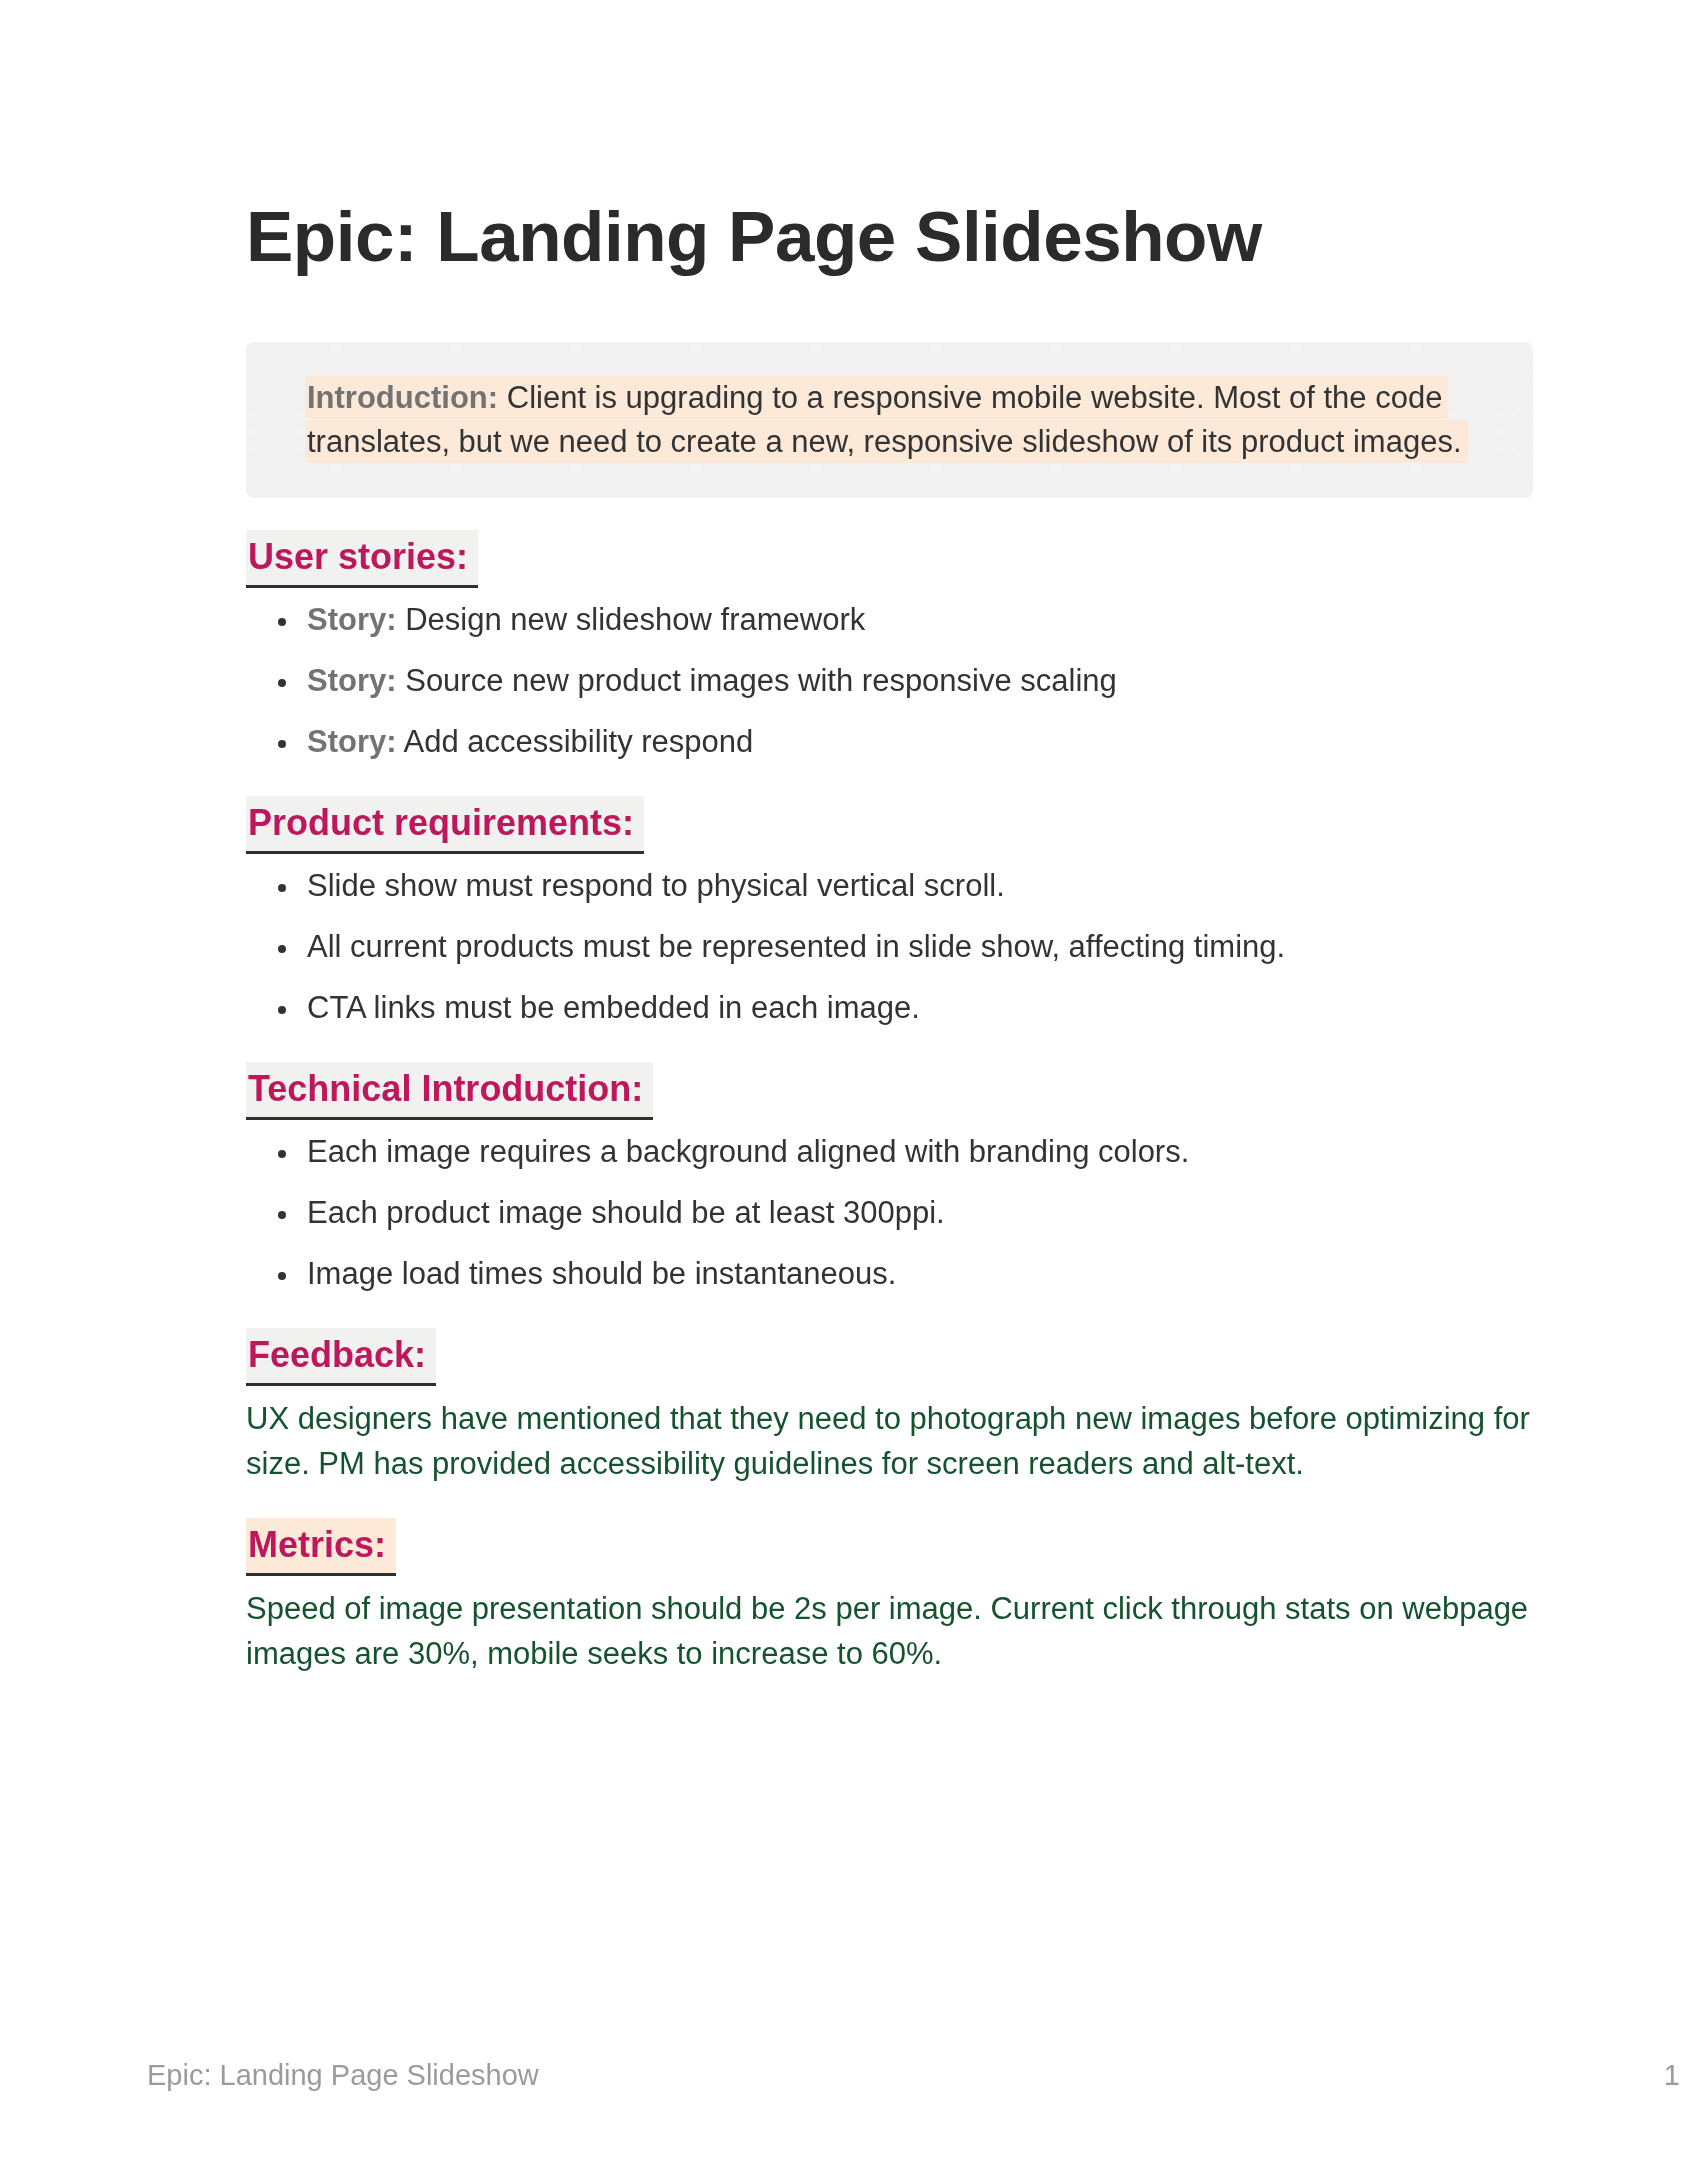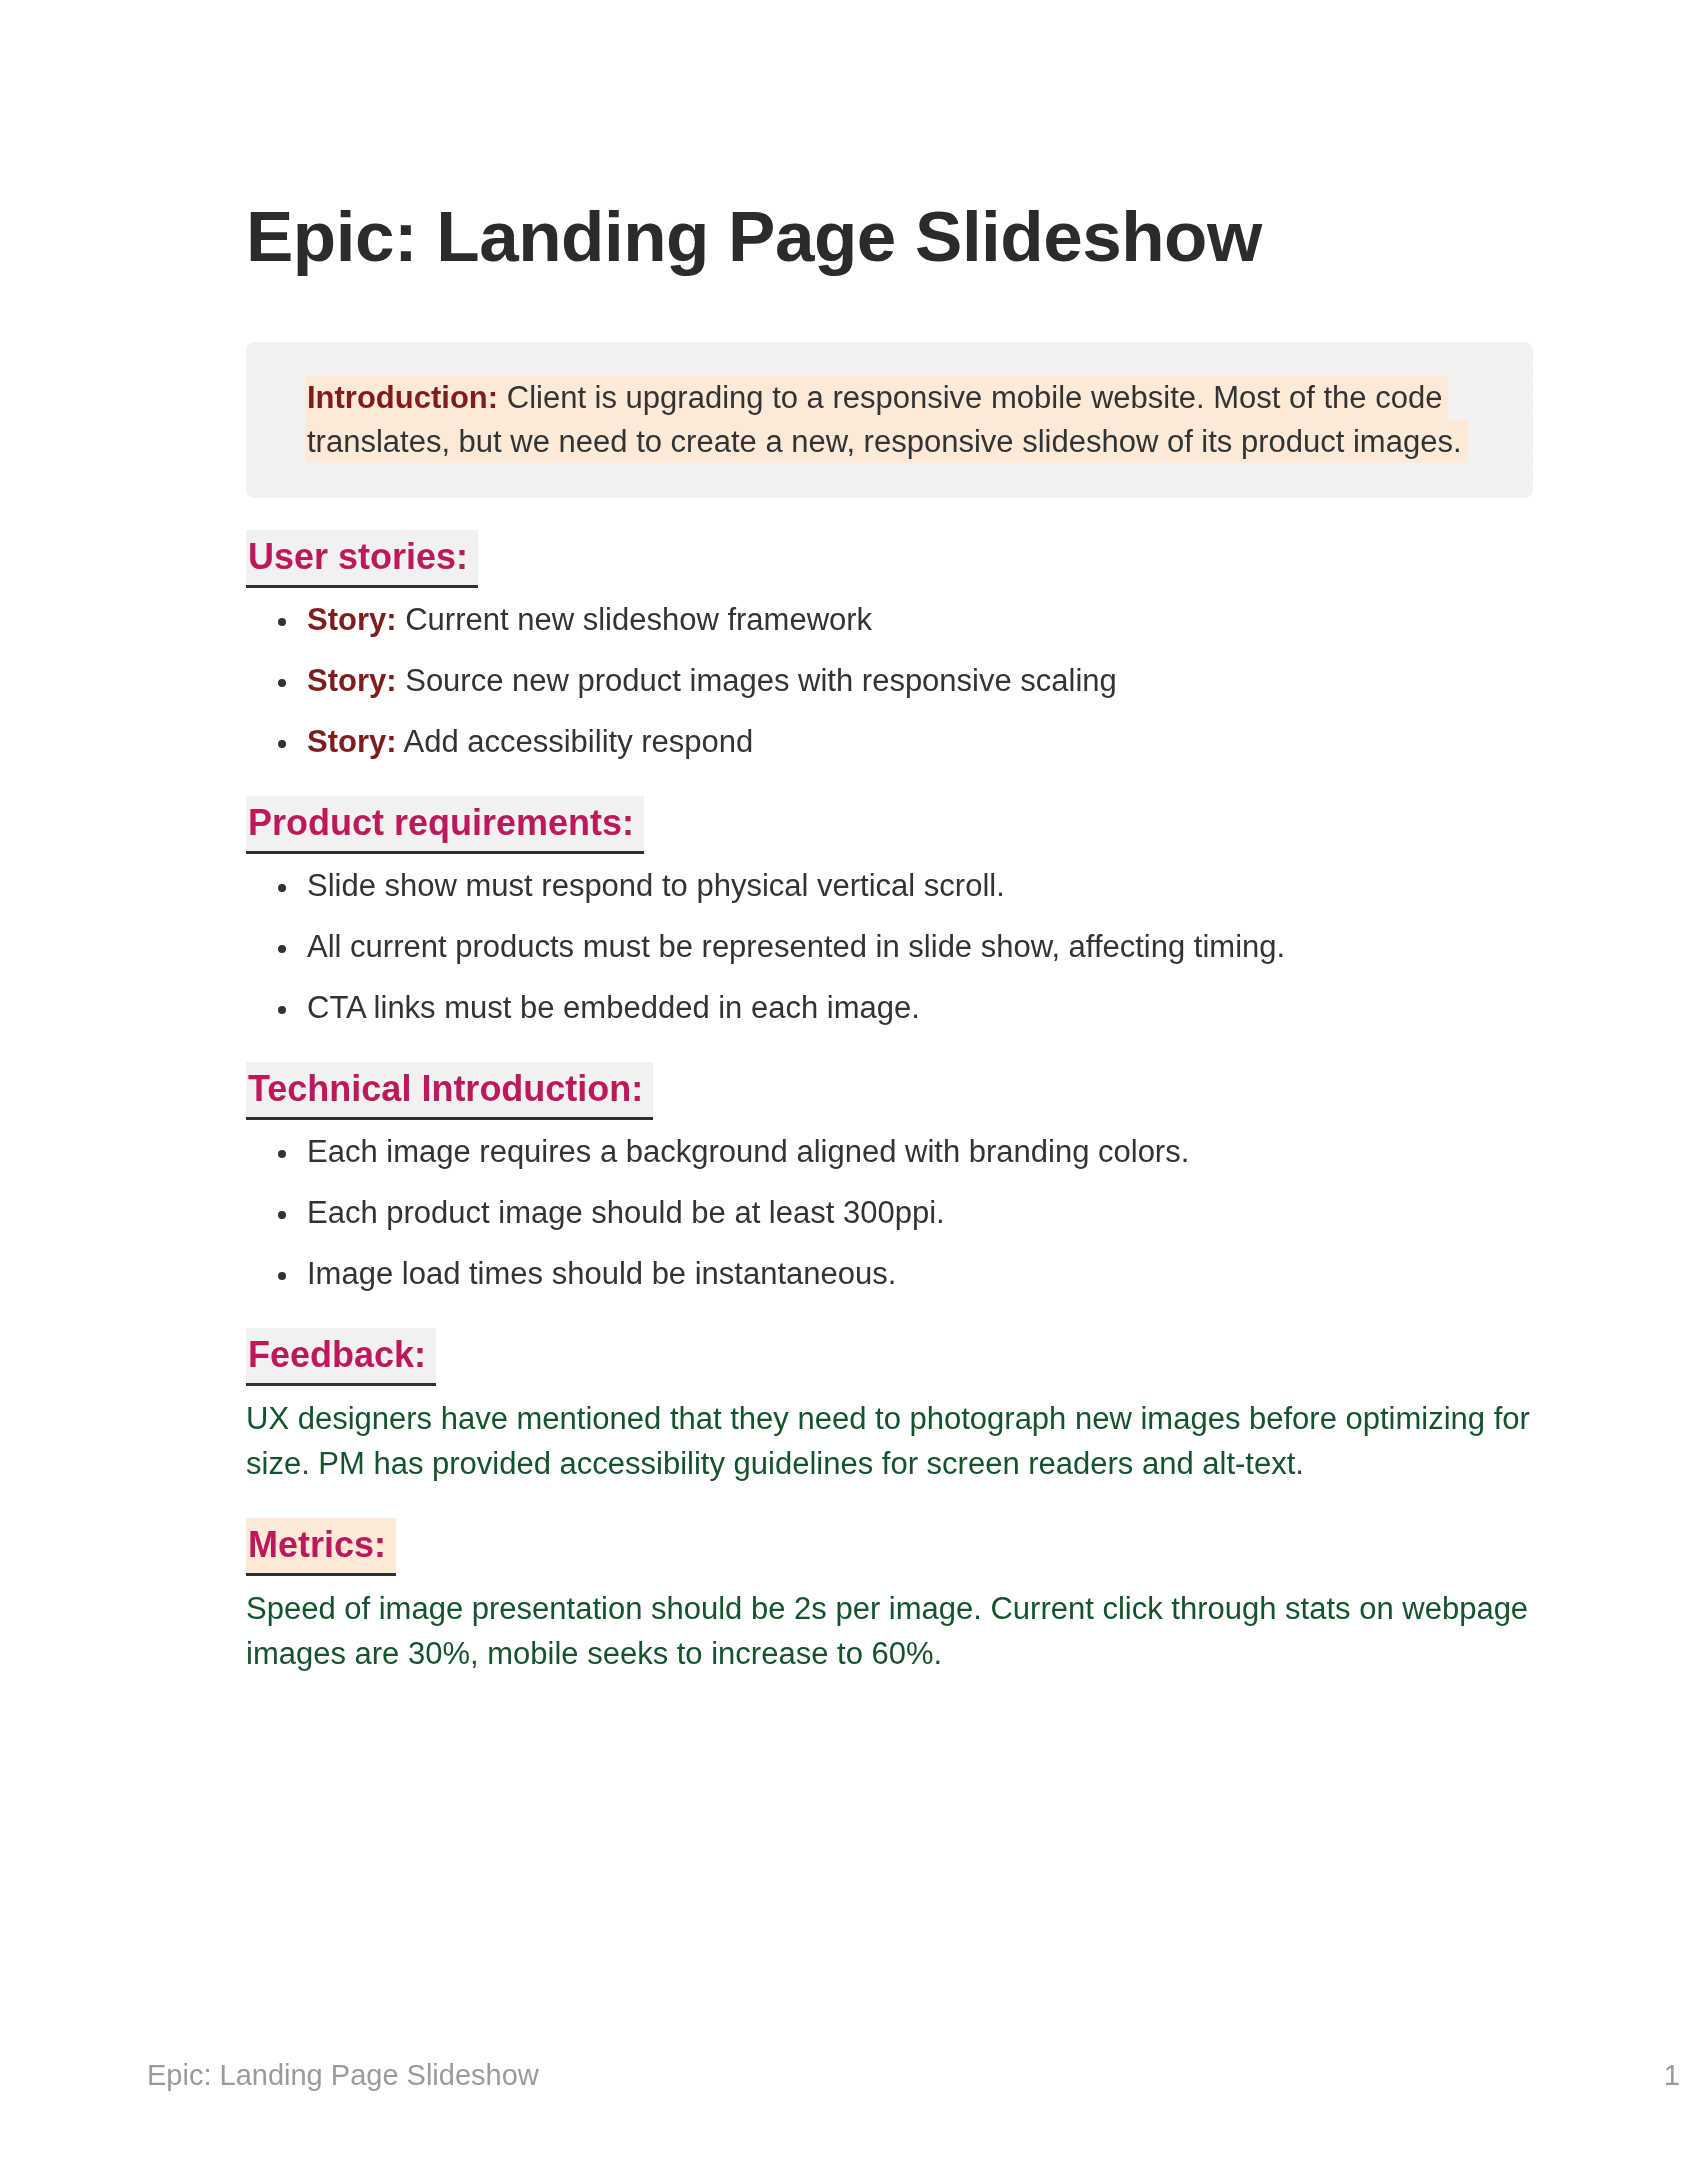--- a/index.html
+++ b/index.html
@@ -74,21 +74,21 @@
     color: #333333;
   }
   ul.doc-list li::marker { color: #333333; font-size: 26px; }
   p.sec-para {
     margin: 4px 0 0 0;
     font-size: 31px;
     line-height: 45px;
     color: #14532d;
     width: 1297px;
   }
-  b, strong { font-weight: bold; color: #7f1d1d; }
+  b, strong { font-weight: bold; color: #737373; }
   .footer {
     position: absolute;
     left: 99px; right: 51px; top: 2053px;
     display: flex;
     justify-content: space-between;
     align-items: baseline;
     font-size: 29px;
     line-height: 44px;
     color: #9b9b9b;
   }
@@ -99,21 +99,21 @@
 <div class="page">
 
   <h1 class="doc-title">Epic: Landing Page Slideshow</h1>
 
   <div class="intro-box">
     <p><span class="hl-peach"><strong>Introduction:</strong> <span>Client is upgrading to a responsive mobile website. Most of the code translates, but we need to create a new, responsive slideshow of its product images.</span></span></p>
   </div>
 
   <h2 class="sec-heading"><span class="hl gray">User stories:</span></h2>
   <ul class="doc-list">
-    <li><strong>Story:</strong> <span>Current new slideshow framework</span></li>
+    <li><strong>Story:</strong> <span>Design new slideshow framework</span></li>
     <li><strong>Story:</strong> <span>Source new product images with responsive scaling</span></li>
     <li><strong>Story:</strong> <span>Add accessibility respond</span></li>
   </ul>
 
   <h2 class="sec-heading"><span class="hl gray">Product requirements:</span></h2>
   <ul class="doc-list">
     <li>Slide show must respond to physical vertical scroll.</li>
     <li>All current products must be represented in slide show, affecting timing.</li>
     <li>CTA links must be embedded in each image.</li>
   </ul>

